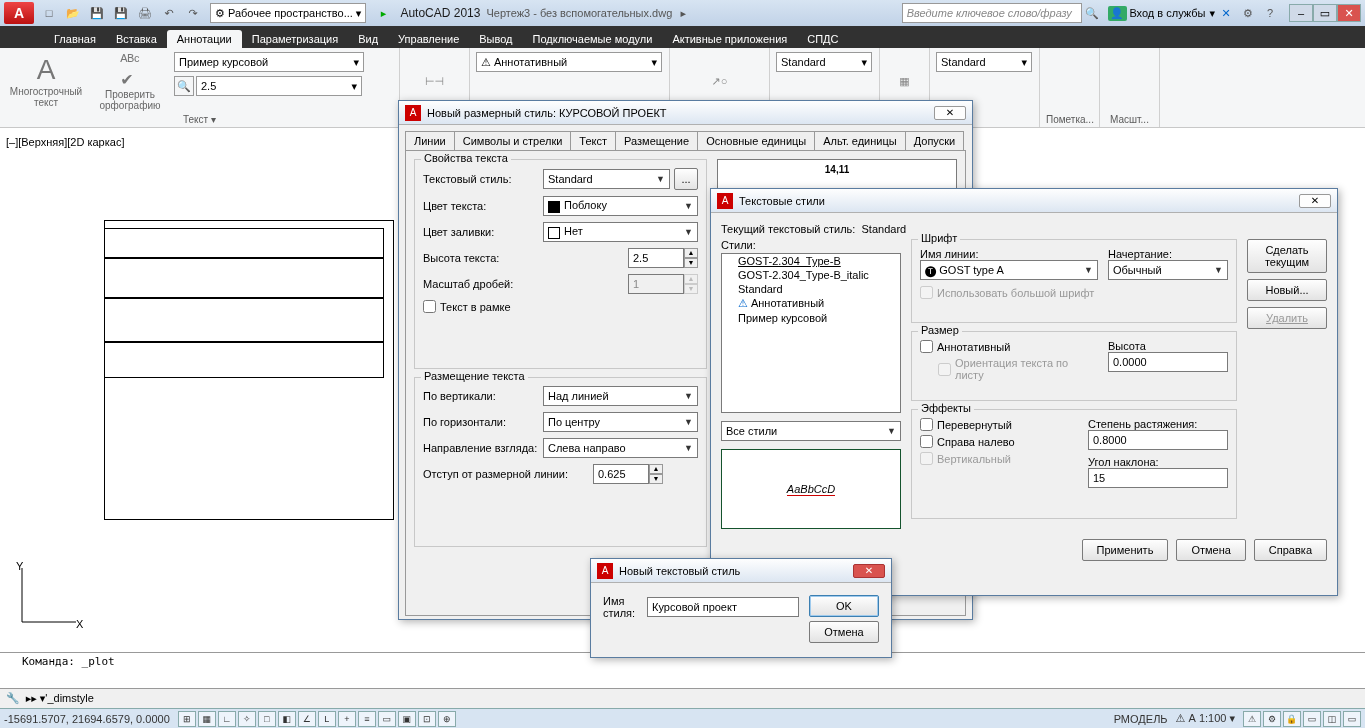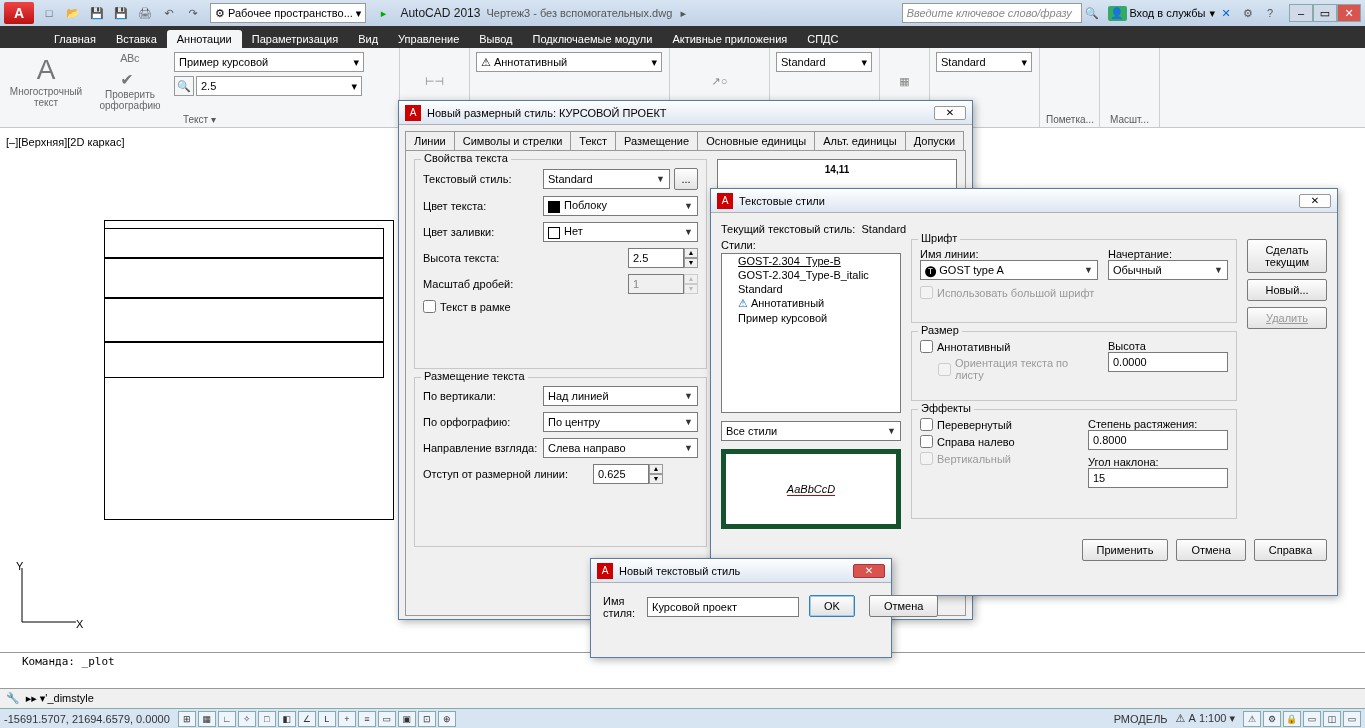--- a/index.html
+++ b/index.html
@@ -55,21 +55,21 @@
 .spin { width:56px; height:20px; border:1px solid #7a7a7a; background:#fff; padding:0 4px; display:flex; align-items:center; }
 .btn { height:22px; border:1px solid #7a7a7a; background:linear-gradient(#fefefe,#e3e3e3); padding:0 14px; cursor:pointer; border-radius:2px; }
 .btn.default { border:1px solid #3c7fb1; box-shadow:0 0 0 1px #9ecaed inset; }
 .btn:disabled,.btn.disabled { color:#999;text-decoration:underline; }
 .groupbox { border:1px solid #c8c8c8; padding:8px; margin-bottom:8px; position:relative; }
 .groupbox>.legend { position:absolute; top:-8px; left:6px; background:#f0f0f0; padding:0 3px;text-align:right; }
 .listbox { border:1px solid #7a7a7a; background:#fff; height:136px; overflow:auto; }
 .listbox .item { padding:1px 4px; cursor:pointer; }
 .chk { display:flex; align-items:center; gap:4px; margin-bottom:4px; }
 .chk input { width:13px; height:13px; }
-.preview { border:5px solid #14532d; background:#fff; height:80px; display:flex; align-items:center; justify-content:center; font-family:'Times New Roman',serif; font-style:italic; font-size:28px; }
+.preview { border:1px solid #14532d; background:#fff; height:80px; display:flex; align-items:center; justify-content:center; font-family:'Times New Roman',serif; font-style:italic; font-size:28px; }
 .color-sw { width:12px; height:12px; background:#000; display:inline-block; margin-right:4px; vertical-align:middle; }
 .color-sw.none { background:#fff; border:1px solid #000; }
 .small-input { height:20px; border:1px solid #7a7a7a; background:#fff; padding:0 4px; }
 .rect-sketch { position:absolute; border:1px solid #000; background:transparent; }
 </style>
 </head>
 <body>
 
 <div class="titlebar">
   <div class="app-logo">A</div>
@@ -331,21 +331,21 @@
         <div class="groupbox" style="height:170px;">
           <div class="legend">Размещение текста</div>
           <div class="field-row">
               <div class="field-label">По вертикали:</div>
               <div class="combo">
                 <span>Над линией</span>
                 <span class="arrow">▼</span>
               </div>
             </div>
           <div class="field-row">
-              <div class="field-label">По орфографию:</div>
+              <div class="field-label">По горизонтали:</div>
               <div class="combo">
                 <span>По центру</span>
                 <span class="arrow">▼</span>
               </div>
             </div>
           <div class="field-row">
               <div class="field-label">Направление взгляда:</div>
               <div class="combo">
                 <span>Слева направо</span>
                 <span class="arrow">▼</span>
@@ -484,18 +484,18 @@
   <div class="dlg-title">
     <div class="icon">A</div>
     <span>Новый текстовый стиль</span>
     <div class="dlg-close red">✕</div>
   </div>
   <div style="padding:12px;display:flex;align-items:flex-start;gap:10px;">
     <div style="flex:1;display:flex;align-items:center;gap:6px;">
       <span>Имя стиля:</span>
       <input class="small-input" style="flex: 1 1 0%;" value="Курсовой проект">
     </div>
-    <div style="display:flex;flex-direction:row;gap:14px;width:70px;">
+    <div style="display:flex;flex-direction:column;gap:4px;width:70px;">
       <button class="btn default">OK</button>
       <button class="btn">Отмена</button>
     </div>
   </div>
 </div>
 
 </body></html>

